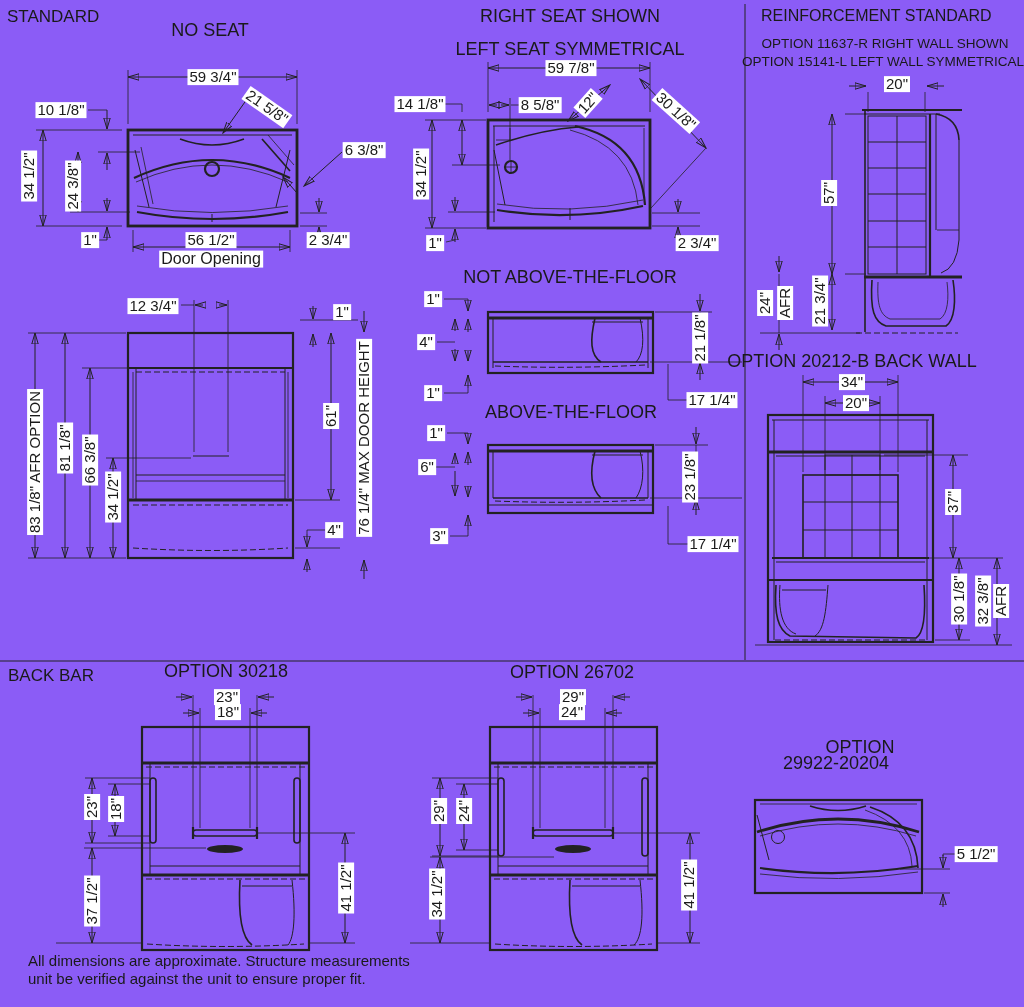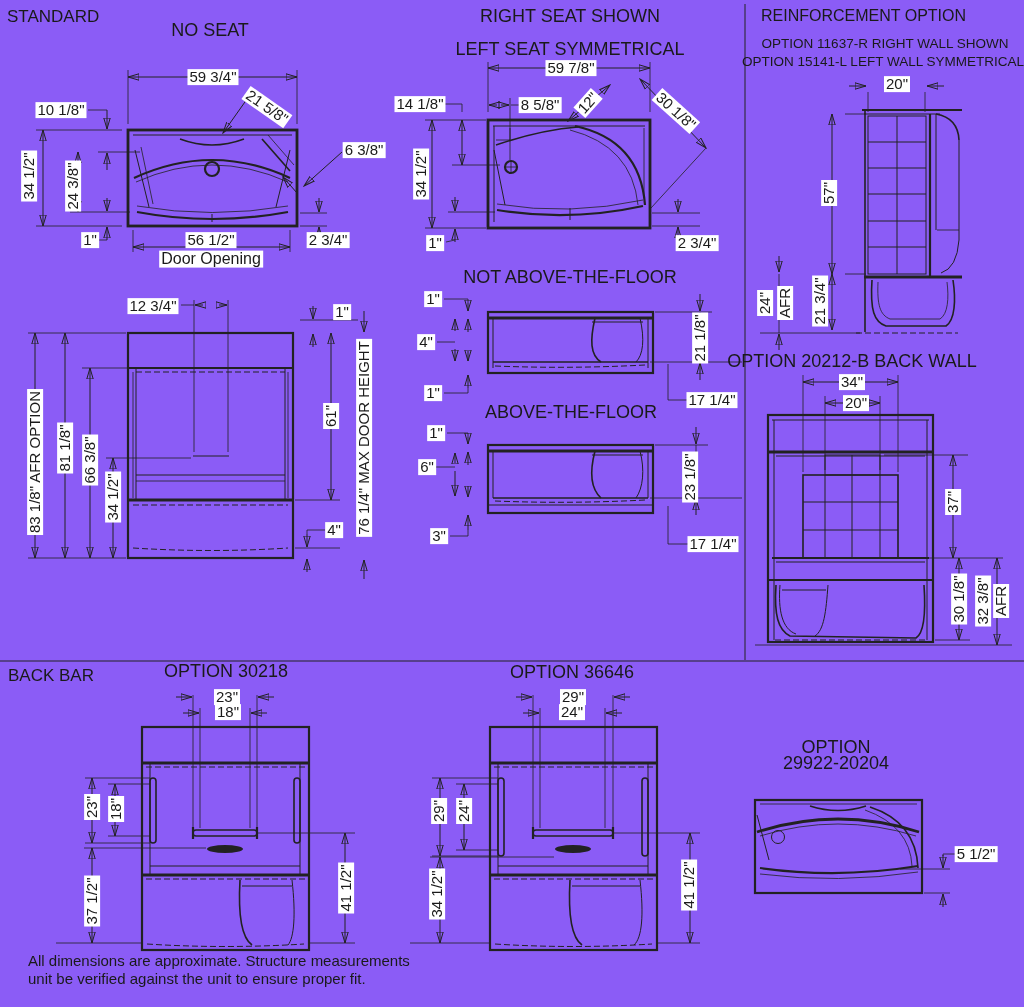--- a/index.html
+++ b/index.html
@@ -405,30 +405,30 @@
     <path d="M956,854 L943,854 L943,856" class="w07"></path>
   </g>
 </svg>
 
 <div>
 
   <div class="lbl tl s17" style="left:7px;top:8px">STANDARD</div>
   <div class="lbl ttl s14" style="left:210px;top:30px">NO SEAT</div>
   <div class="lbl ttl s14" style="left:570px;top:16px">RIGHT SEAT SHOWN</div>
   <div class="lbl ttl s14" style="left:570px;top:49px">LEFT SEAT SYMMETRICAL</div>
-  <div class="lbl tl s16" style="left:761px;top:8px">REINFORCEMENT OPTION</div>
+  <div class="lbl tl s16" style="left:761px;top:8px">REINFORCEMENT STANDARD</div>
   <div class="lbl ttl s13" style="left:885px;top:44px">OPTION 11637-R RIGHT WALL SHOWN</div>
   <div class="lbl ttl s13" style="left:883px;top:62px">OPTION 15141-L LEFT WALL SYMMETRICAL</div>
   <div class="lbl ttl s14" style="left:570px;top:277px">NOT ABOVE-THE-FLOOR</div>
   <div class="lbl ttl s14" style="left:571px;top:412px">ABOVE-THE-FLOOR</div>
   <div class="lbl ttl s14" style="left:852px;top:361px">OPTION 20212-B BACK WALL</div>
   <div class="lbl tl s17" style="left:8px;top:667px">BACK BAR</div>
   <div class="lbl ttl s14" style="left:226px;top:671px">OPTION 30218</div>
-  <div class="lbl ttl s14" style="left:572px;top:672px">OPTION 36646</div>
-  <div class="lbl ttl s14" style="left:836px;top:747px">OPTION</div>
+  <div class="lbl ttl s14" style="left:572px;top:672px">OPTION 26702</div>
+  <div class="lbl ttl s14" style="left:860px;top:747px">OPTION</div>
   <div class="lbl ttl s14" style="left:836px;top:763px">29922-20204</div>
 
   <div class="lbl" style="left:213px;top:77px">59 3/4"</div>
   <div class="lbl d35" style="left:267px;top:107px">21 5/8"</div>
   <div class="lbl" style="left:61px;top:110px">10 1/8"</div>
   <div class="lbl" style="left:364px;top:150px">6 3/8"</div>
   <div class="lbl v" style="left:29px;top:176px">34 1/2"</div>
   <div class="lbl v" style="left:73px;top:186px">24 3/8"</div>
   <div class="lbl" style="left:90px;top:240px">1"</div>
   <div class="lbl" style="left:211px;top:240px">56 1/2"</div>

